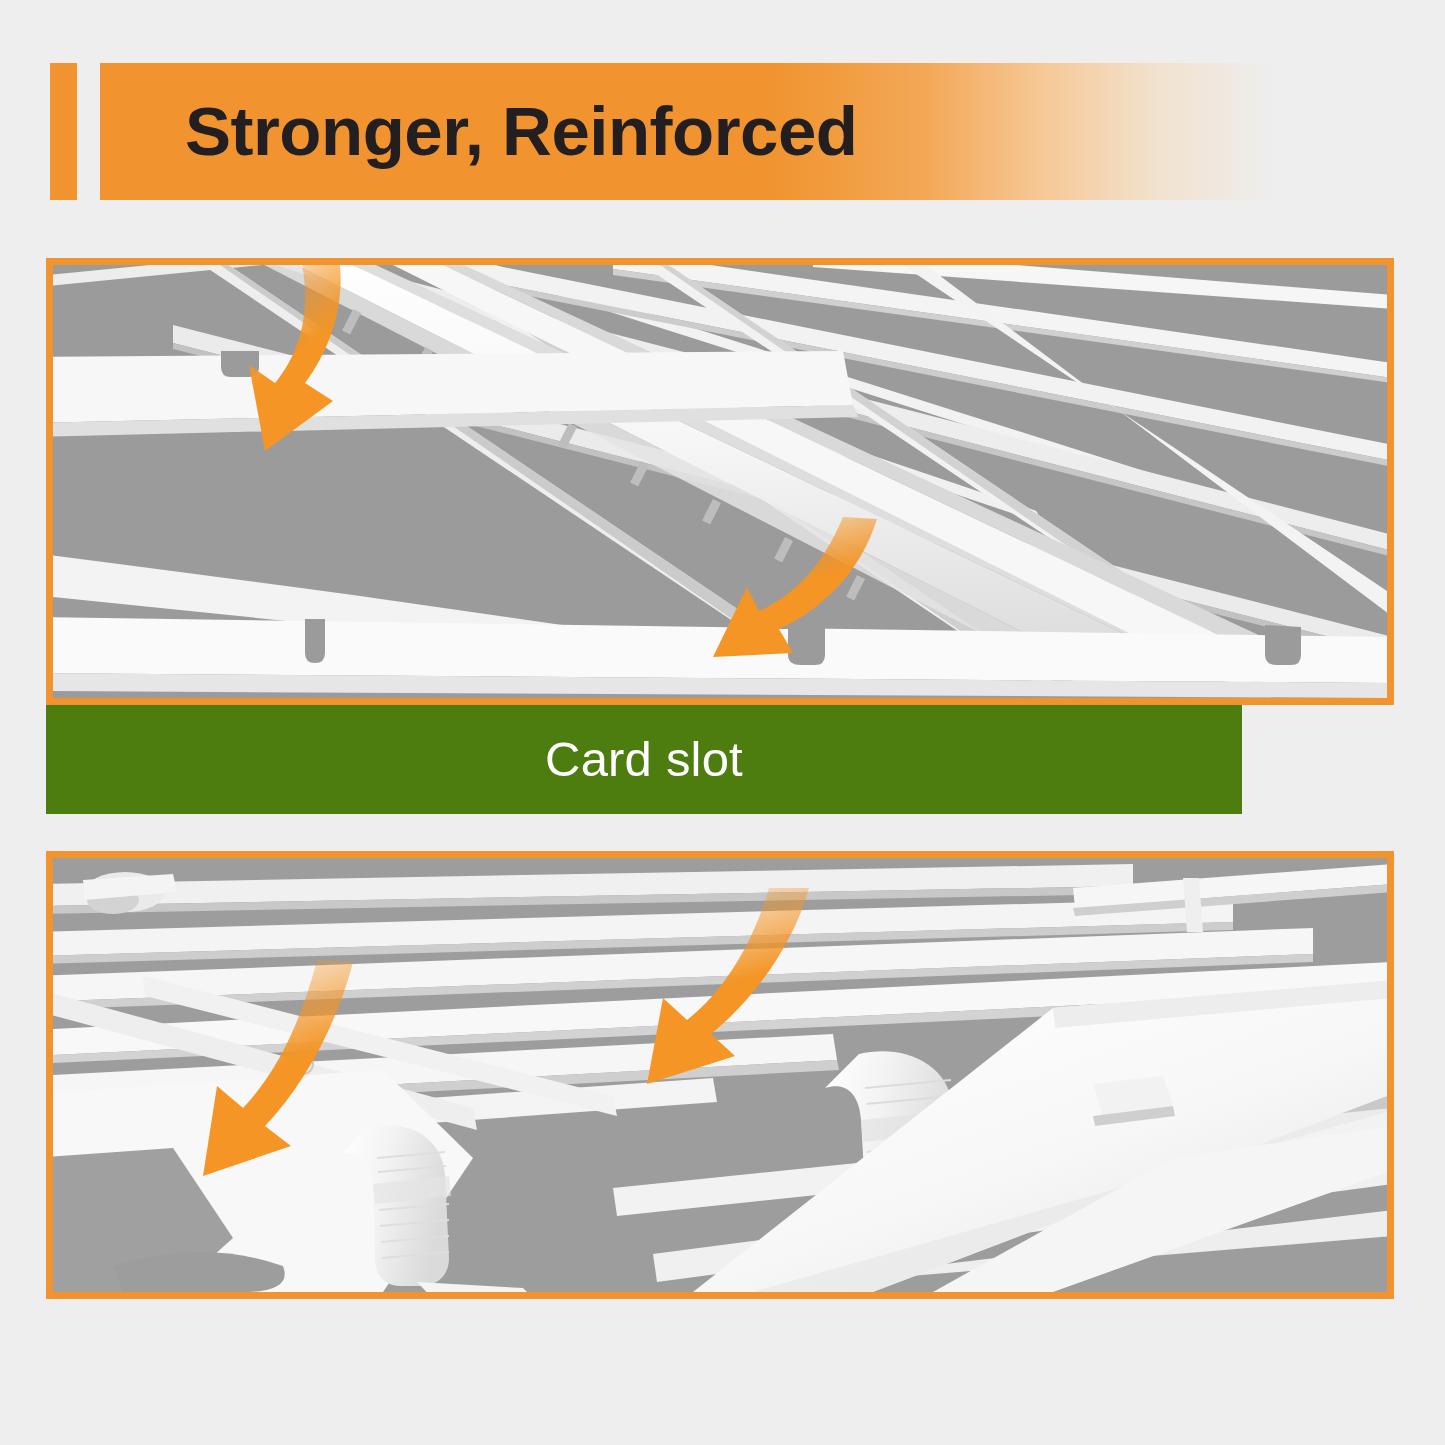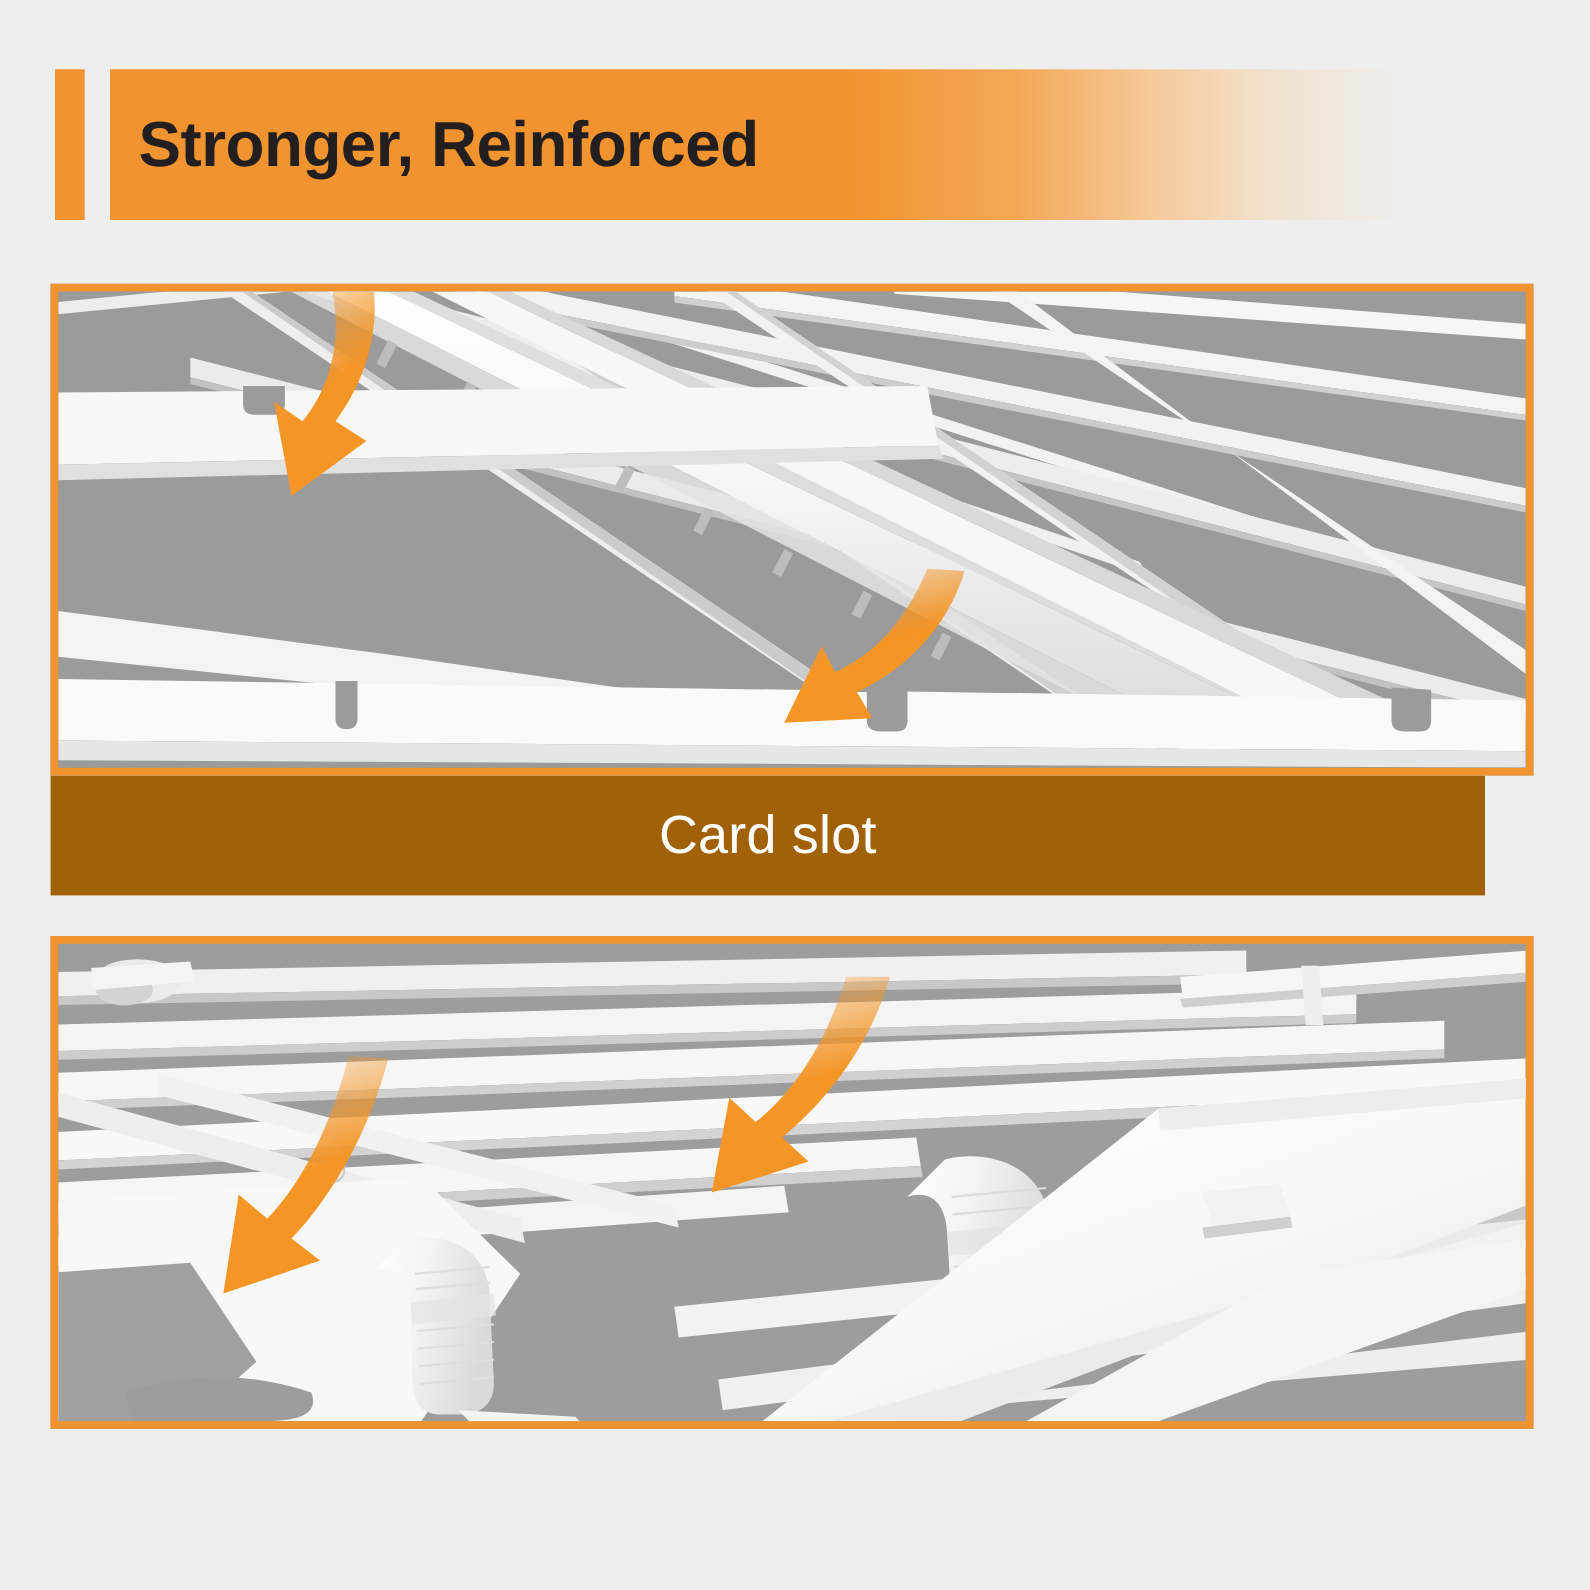--- a/index.html
+++ b/index.html
@@ -46,24 +46,24 @@
         #f3a857 64%,
         #f6c896 73%,
         #f2e2cf 82%,
         #eeeeee 91%,
         #eeeeee 100%);
     display: flex;
     align-items: center;
   }
   .header-title {
     color: #231f20;
-    font-size: 58px;
+    font-size: 69px;
     font-weight: bold;
     letter-spacing: -0.5px;
-    margin-left: 26px;
+    margin-left: 85px;
     line-height: 1;
     white-space: nowrap;
   }
 
   
   .card {
     position: absolute;
     left: 46px;
     width: 1348px;
     box-sizing: border-box;
@@ -76,23 +76,23 @@
     width: 1348px;
     height: 447px;
     border: 7px solid #f1942f;
     box-sizing: border-box;
     overflow: hidden;
     background: #9b9b9b;
   }
   .card--two .photo-frame { height: 448px; }
 
   .caption-bar {
-    width: 1304px;
+    width: 1196px;
     height: 109px;
-    background: #a16207;
+    background: #4d7c0f;
     display: flex;
     align-items: center;
     justify-content: center;
     box-sizing: border-box;
   }
   .caption-text {
     color: #ffffff;
     font-size: 49px;
     font-weight: normal;
     line-height: 1;

